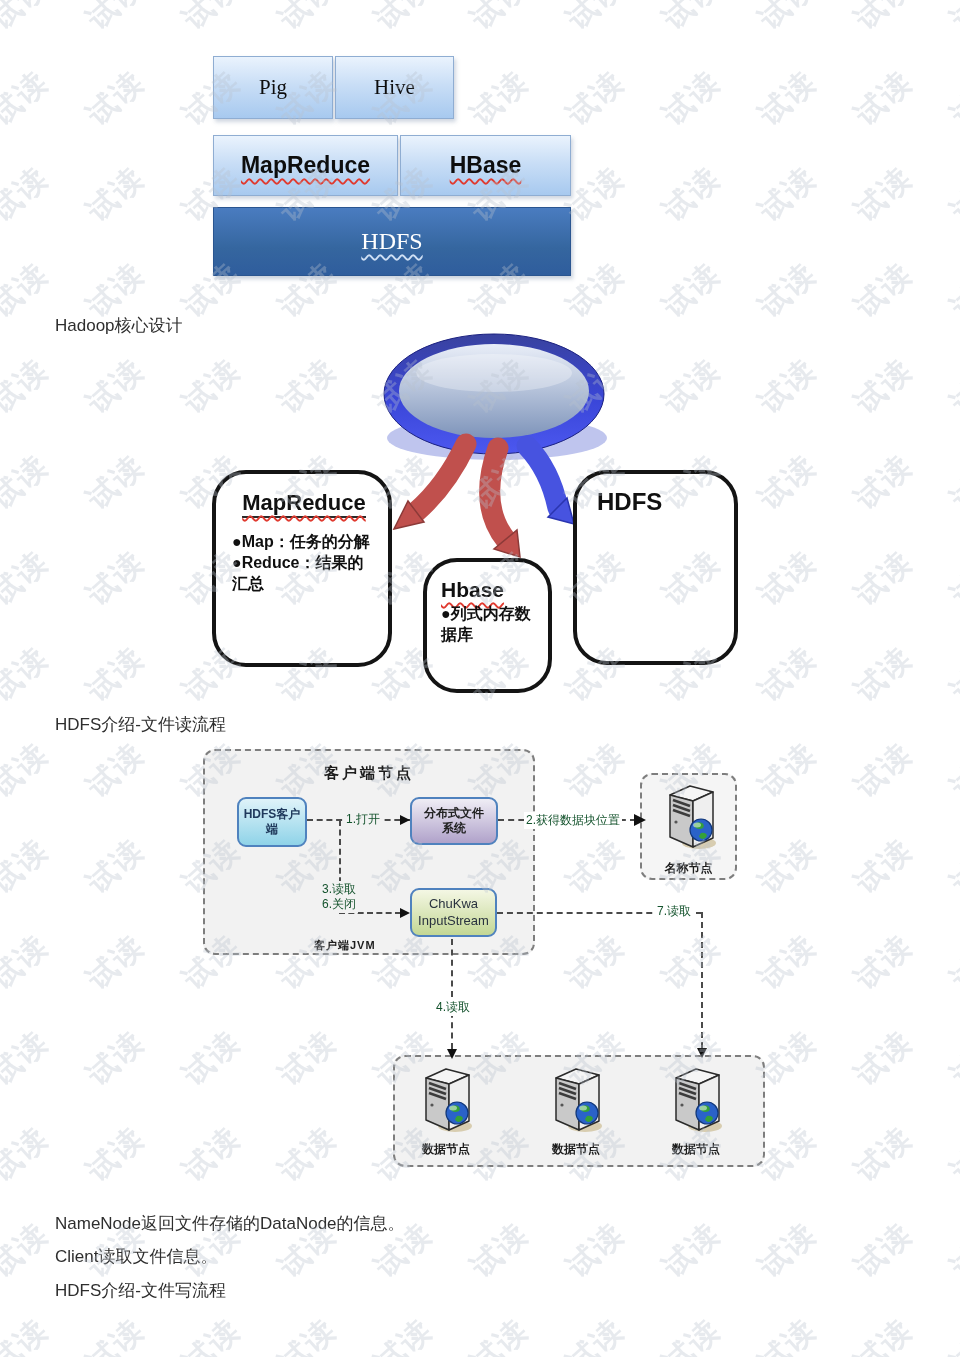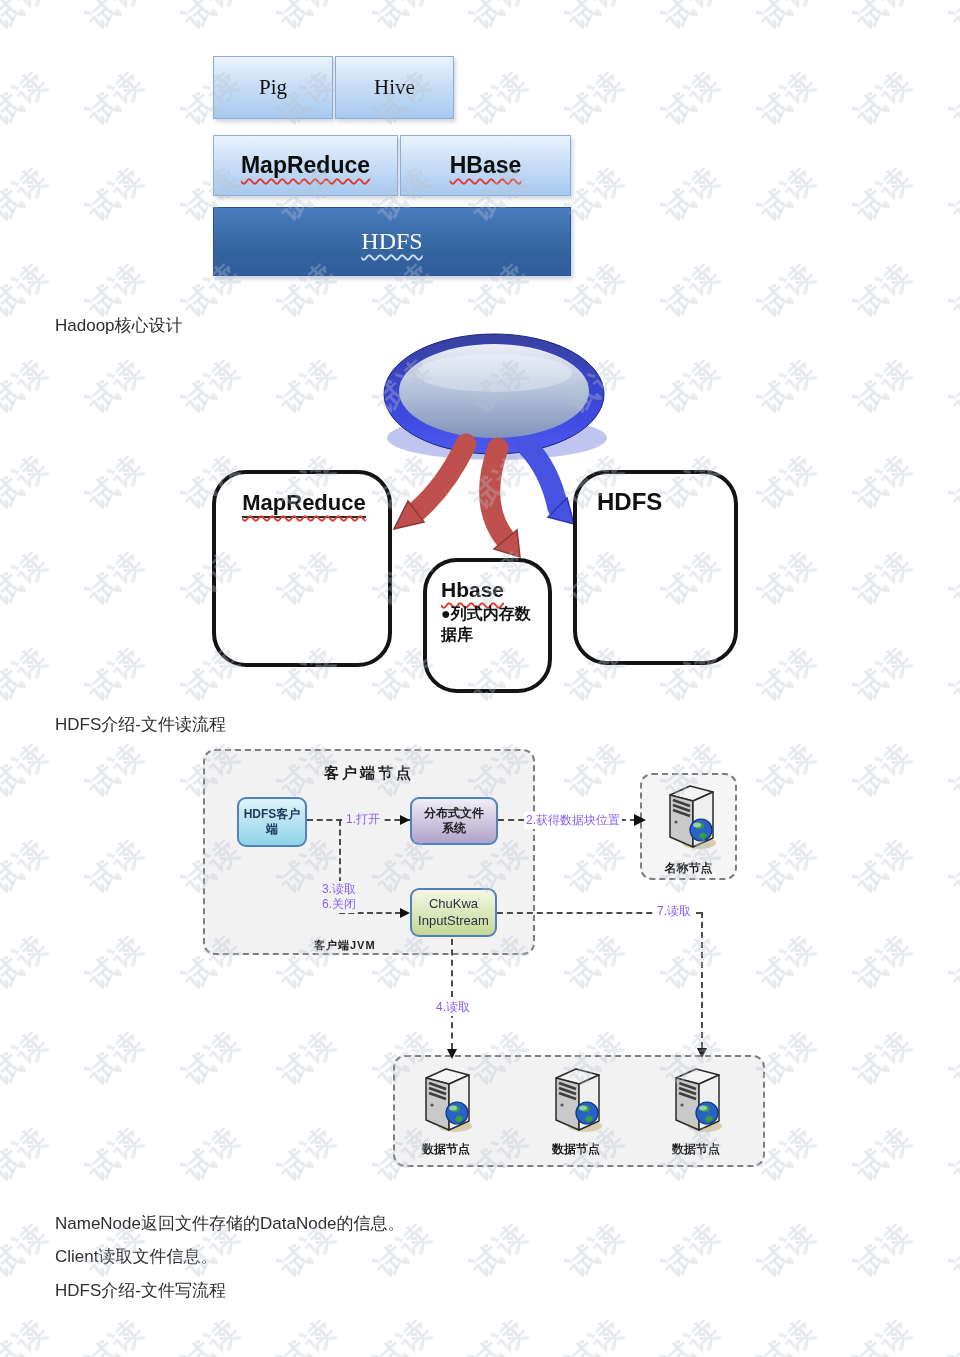--- a/index.html
+++ b/index.html
@@ -33,21 +33,21 @@
   .core-title{font-size:22px;font-weight:bold;color:#111;}
   .title-solid{border-bottom:2px solid #2a2a2a;padding-bottom:1px;}
   .core-bullets{font-weight:bold;font-size:16px;line-height:1.3;color:#101010;}
   #ellipse-text{position:absolute;left:394px;top:368px;width:200px;text-align:center;z-index:2;
       font-size:26px;font-weight:bold;color:#fff;letter-spacing:2px;text-shadow:0 2px 3px rgba(0,0,40,0.45);}
 
   
   .dashbox{position:absolute;border:2px dashed #7e7e7e;border-radius:12px;background:#f2f2f2;z-index:1;box-sizing:border-box;}
   .dash-h{position:absolute;border-top:2px dashed #4a4a4a;z-index:2;}
   .dash-v{position:absolute;border-left:2px dashed #4a4a4a;z-index:2;}
-  .steplabel{position:absolute;font-size:12px;color:#8b5cf6;padding:0 2px;z-index:3;white-space:nowrap;}
+  .steplabel{position:absolute;font-size:12px;color:#14532d;padding:0 2px;z-index:3;white-space:nowrap;}
   .on-gray{background:#f2f2f2;}
   .on-white{background:#ffffff;text-align:center;}
   .nodebox{position:absolute;display:flex;flex-direction:column;align-items:center;justify-content:center;
            border:2px solid #4f82be;border-radius:9px;z-index:3;box-sizing:border-box;
            font-size:12px;font-weight:bold;color:#203a5c;text-align:center;line-height:1.25;}
   .tri-right{width:0;height:0;border-top:5px solid transparent;border-bottom:5px solid transparent;
              border-left:10px solid #111;position:absolute;z-index:3;}
   .tri-down{width:0;height:0;border-left:5px solid transparent;border-right:5px solid transparent;
             border-top:10px solid #111;position:absolute;z-index:3;}
   .server{position:absolute;z-index:3;}
@@ -101,20 +101,24 @@
     <path d="M498,448 Q478,505 506,540" stroke="#c0504d" stroke-width="21" fill="none" stroke-linecap="round"></path>
     <polygon points="520,557 517,530 494,549" fill="#c0504d" stroke="#8c3a38" stroke-width="1.5"></polygon>
 
     <path d="M527,446 Q550,470 558,508" stroke="#4753e0" stroke-width="21" fill="none" stroke-linecap="round"></path>
     <polygon points="574,524 567,498 548,517" fill="#4753e0" stroke="#2a35b0" stroke-width="1.5"></polygon>
   </svg>
 
   <div class="corebox" style="left:212px;top:470px;width:180px;height:197px;padding:16px 12px 0 16px;">
     <div style="text-align:center;">
       <span class="core-title title-solid wavy-red">MapReduce</span>
+    </div>
+    <div class="core-bullets" style="margin-top:16px;">
+      <span>●Map：任务的分解</span><br>
+      <span>●Reduce：结果的汇总</span>
     </div>
   </div>
 
   <div class="corebox" style="left:423px;top:558px;width:129px;height:135px;padding:16px 8px 0 14px;">
     <span class="core-title wavy-red" style="font-size:21px;">Hbase</span>
     <div class="core-bullets" style="margin-top:2px;">
       <span>●列式内存数据库</span>
     </div>
   </div>
 

